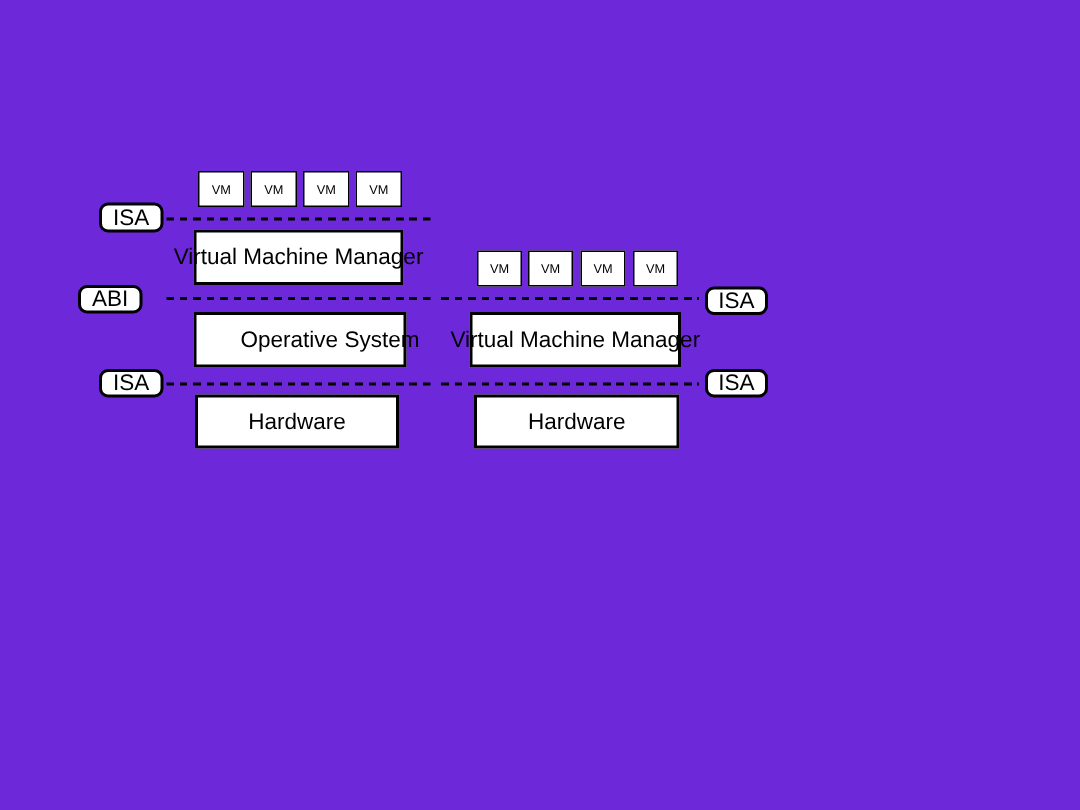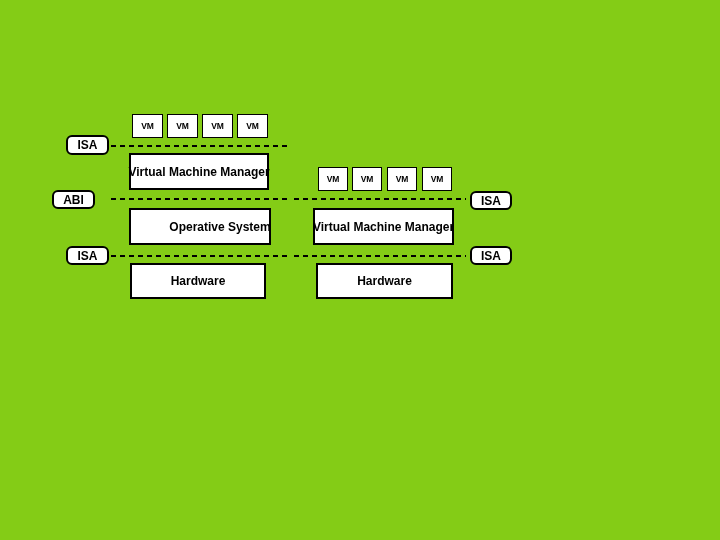--- a/index.html
+++ b/index.html
@@ -4,34 +4,33 @@
 <style>
   html, body {
     margin: 0;
     padding: 0;
     background: #ffffff;
   }
   .canvas {
     position: relative;
     width: 720px;
     height: 540px;
-    background: #84cc16;
+    background: #6d28d9;
     font-family: "Liberation Sans", sans-serif;
     color: #000000;
     overflow: hidden;
-    font-weight: bold;
   }
   .abs { position: absolute; box-sizing: border-box; }
   .box {
     background: #ffffff;
     border: 2px solid #000000;
     display: flex;
     align-items: center;
     justify-content: center;
-    font-size: 12px;
+    font-size: 15px;
     line-height: 1;
     white-space: nowrap;
     color: #000000;
   }
   .vm {
     border-width: 1.5px;
     font-size: 8.5px;
   }
   .pill {
     border-radius: 6px;

